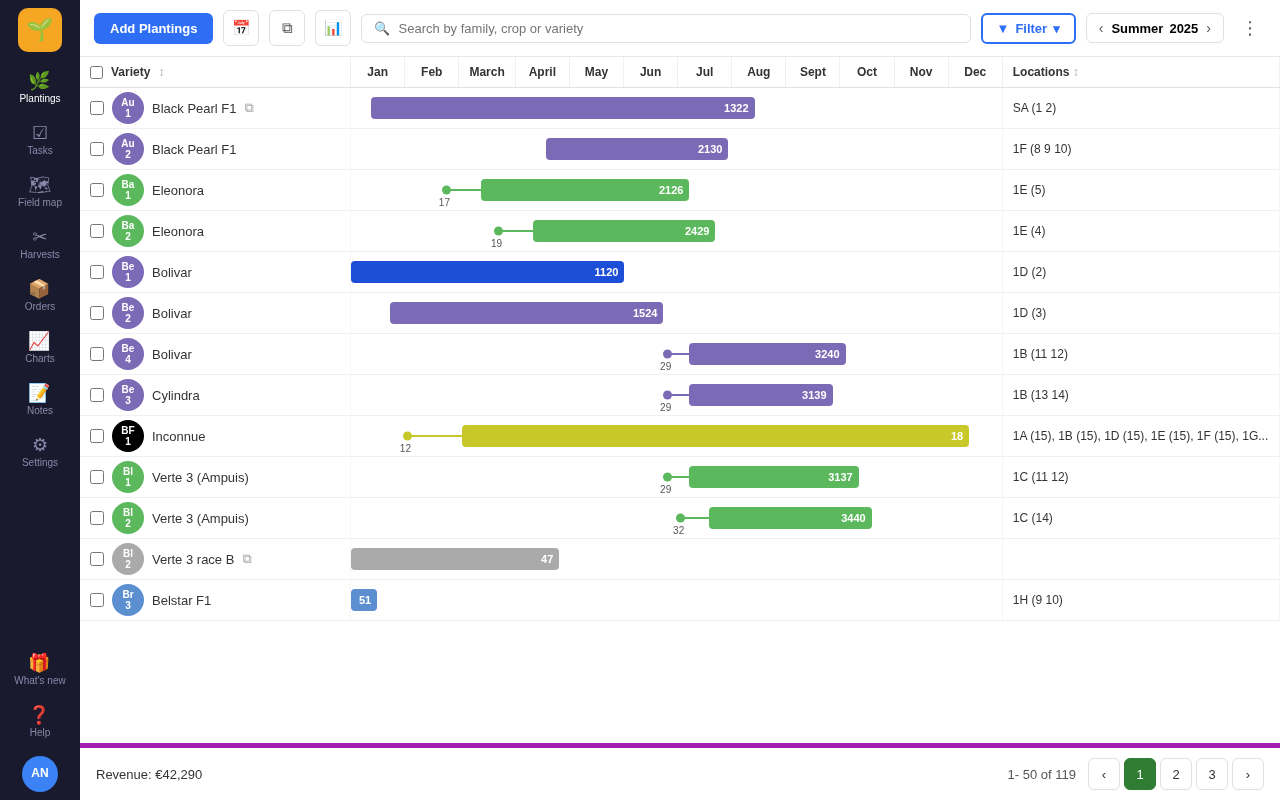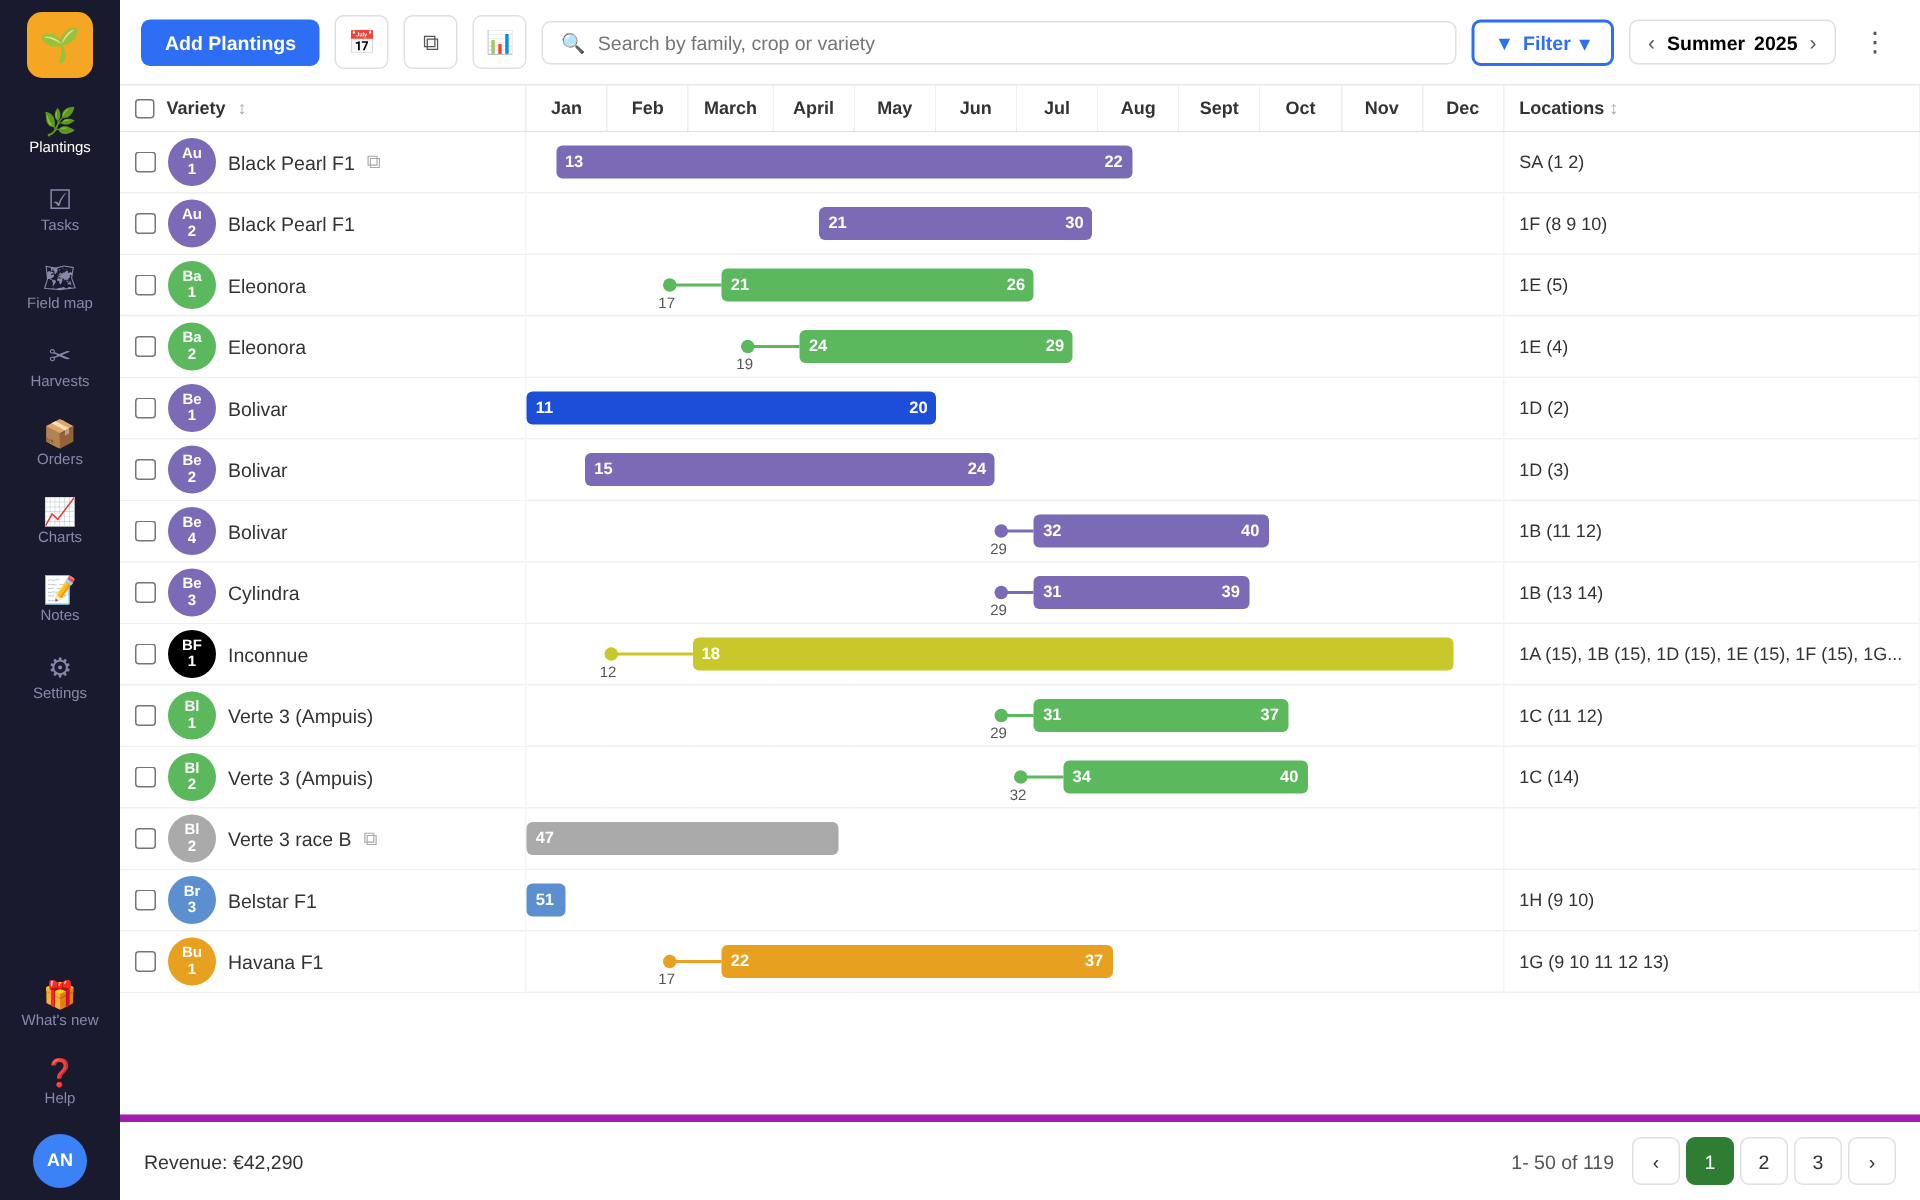--- a/index.html
+++ b/index.html
@@ -247,21 +247,21 @@
       font-size: 13px;
     }
     .planting-bar {
       position: absolute;
       height: 22px;
       top: 50%;
       transform: translateY(-50%);
       border-radius: 4px;
       display: flex;
       align-items: center;
-      justify-content: space-between;
+      justify-content: flex-end;
       padding: 0 6px;
       font-size: 11px;
       font-weight: 700;
       color: #fff;
       white-space: nowrap;
     }
     .dot {
       width: 9px;
       height: 9px;
       border-radius: 50%;
@@ -692,41 +692,20 @@
             </td>
             <td colspan="12" style="padding: 0px; position: relative; height: 40px;">
               <div style="position: relative; width: 100%; height: 40px;">
                 <div class="planting-bar" style="left: 0%; width: 4%; background: rgb(91, 143, 207);">
                   <span>51</span>
                 </div>
               </div>
             </td>
             <td class="loc-cell">1H (9 10)</td>
           </tr>
-          <tr>
-            <td>
-              <div class="variety-cell">
-                <input type="checkbox" class="variety-checkbox" style="">
-                <div class="avatar" style="background: rgb(232, 160, 32);">Bu<br>1</div>
-                <span class="variety-name">Havana F1</span>
-              </div>
-            </td>
-            <td colspan="12" style="padding: 0px; position: relative; height: 40px;">
-              <div style="position: relative; width: 100%; height: 40px;">
-                <div class="planting-bar" style="left: 20%; width: 40%; background: rgb(232, 160, 32);">
-                  <span>22</span>
-                  <span>37</span>
-                </div>
-                <div class="dot" style="left: 14%; background: rgb(232, 160, 32);"></div>
-                <div class="dot-line" style="left: 14.5%; width: 5.5%; background: rgb(232, 160, 32);"></div>
-                <span style="position: absolute; left: 14%; bottom: 2px; font-size: 10px; color: rgb(85, 85, 85); transform: translateX(-30%);">17</span>
-              </div>
-            </td>
-            <td class="loc-cell">1G (9 10 11 12 13)</td>
-          </tr>
         </tbody>
     </table>
   </div>
 
   <div class="footer">
     <div class="revenue-text">
       <span>Revenue:</span>
       <span>€42,290</span>
     </div>
     <div class="pagination">

